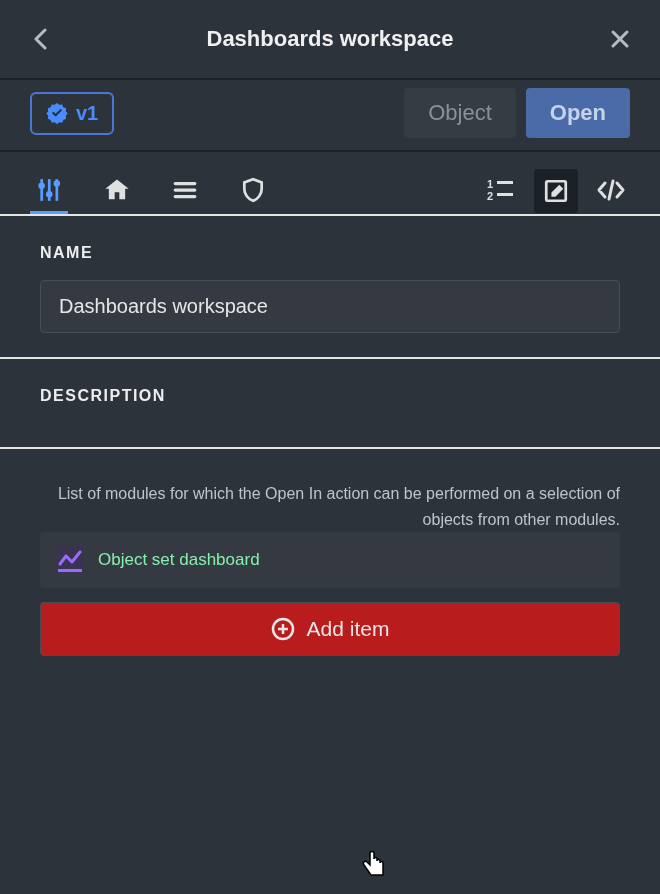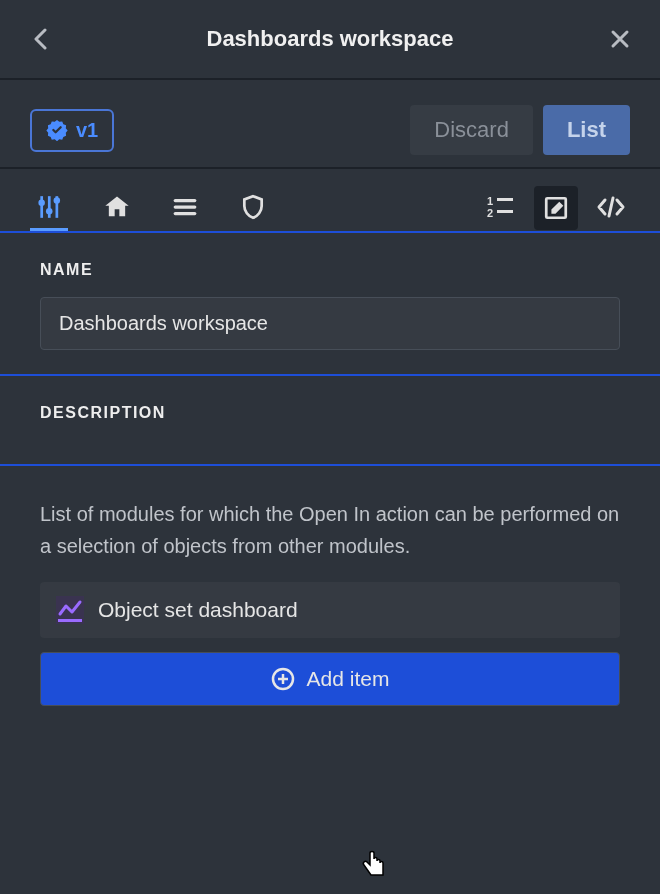--- a/index.html
+++ b/index.html
@@ -41,21 +41,21 @@
       display: flex;
       align-items: center;
       justify-content: center;
       cursor: pointer;
       color: #b8bcc2;
     }
     .action-bar {
       display: flex;
       align-items: center;
       justify-content: space-between;
-      padding: 25px 30px 12px 30px;
+      padding: 8px 30px 12px 30px;
       border-bottom: 2px solid #1c2128;
     }
     .version-badge {
       display: flex;
       align-items: center;
       gap: 8px;
       border: 2px solid #4a76d6;
       border-radius: 6px;
       padding: 8px 14px;
       font-size: 20px;
@@ -120,21 +120,21 @@
     }
     .tool-btn.boxed {
       background: #1c2128;
       border-radius: 4px;
       width: 44px;
       height: 44px;
       border-bottom: none;
     }
     .section {
       padding: 28px 40px 24px 40px;
-      border-top: 2px solid #1d4ed8;
+      border-top: 2px solid #e5e5e5;
     }
     .section:first-of-type {
       border-top: none;
       padding-top: 36px;
     }
     .section-label {
       font-size: 16px;
       font-weight: 700;
       letter-spacing: 1.5px;
       color: #eeeeee;
@@ -147,53 +147,53 @@
       border-radius: 4px;
       padding: 14px 18px;
       font-size: 20px;
       color: #e6e6e6;
       outline: none;
     }
     .text-input::placeholder {
       color: #8a9099;
     }
     .helper-text {
-      font-size: 20px;
+      font-size: 16px;
       color: #c0c4ca;
       line-height: 1.6;
-      margin-bottom: 20px;
       margin-top: 4px;
+      text-align: right;
     }
     .module-item {
       display: flex;
       align-items: center;
       gap: 14px;
       background: #353a42;
       border-radius: 4px;
       padding: 14px 16px;
       margin-bottom: 14px;
     }
     .module-icon {
       width: 28px;
       height: 28px;
       display: flex;
       align-items: center;
       justify-content: center;
     }
     .module-label {
-      font-size: 21px;
-      color: #e5e5e5;
+      font-size: 17px;
+      color: #86efac;
     }
     .add-item-btn {
       width: 100%;
       display: flex;
       align-items: center;
       justify-content: center;
       gap: 12px;
-      background: #1d4ed8;
+      background: #b91c1c;
       border: 1px solid #474e58;
       border-radius: 4px;
       padding: 14px;
       font-size: 21px;
       color: #e6e6e6;
       cursor: pointer;
     }
     .cursor-hand {
       position: absolute;
       top: 846px;
@@ -220,22 +220,22 @@
 
 <div class="action-bar">
   <div class="version-badge">
     <svg class="verified-icon" viewBox="0 0 24 24">
       <path d="M12 1l2.5 2 3.2-0.3 1.2 3 3 1.2-0.3 3.2 2 2.5-2 2.5 0.3 3.2-3 1.2-1.2 3-3.2-0.3-2.5 2-2.5-2-3.2 0.3-1.2-3-3-1.2 0.3-3.2-2-2.5 2-2.5-0.3-3.2 3-1.2 1.2-3 3.2 0.3z" fill="#4a8cff"></path>
       <path d="M8 12l2.5 2.5L16 9" stroke="#2d333b" stroke-width="2.5" fill="none" stroke-linecap="round" stroke-linejoin="round"></path>
     </svg>
     <span>v1</span>
   </div>
   <div class="action-buttons">
-    <button class="discard-btn">Discard</button>
-    <button class="save-btn">List</button>
+    <button class="discard-btn">Object</button>
+    <button class="save-btn">Open</button>
   </div>
 </div>
 
 <div class="toolbar">
   <div class="toolbar-left">
     <div class="tool-btn active">
       <svg width="26" height="26" viewBox="0 0 24 24" fill="currentColor">
         <rect x="4" y="2" width="2.5" height="20"></rect>
           <circle cx="5.2" cy="8" r="3"></circle>
         <rect x="11" y="2" width="2.5" height="20"></rect>

